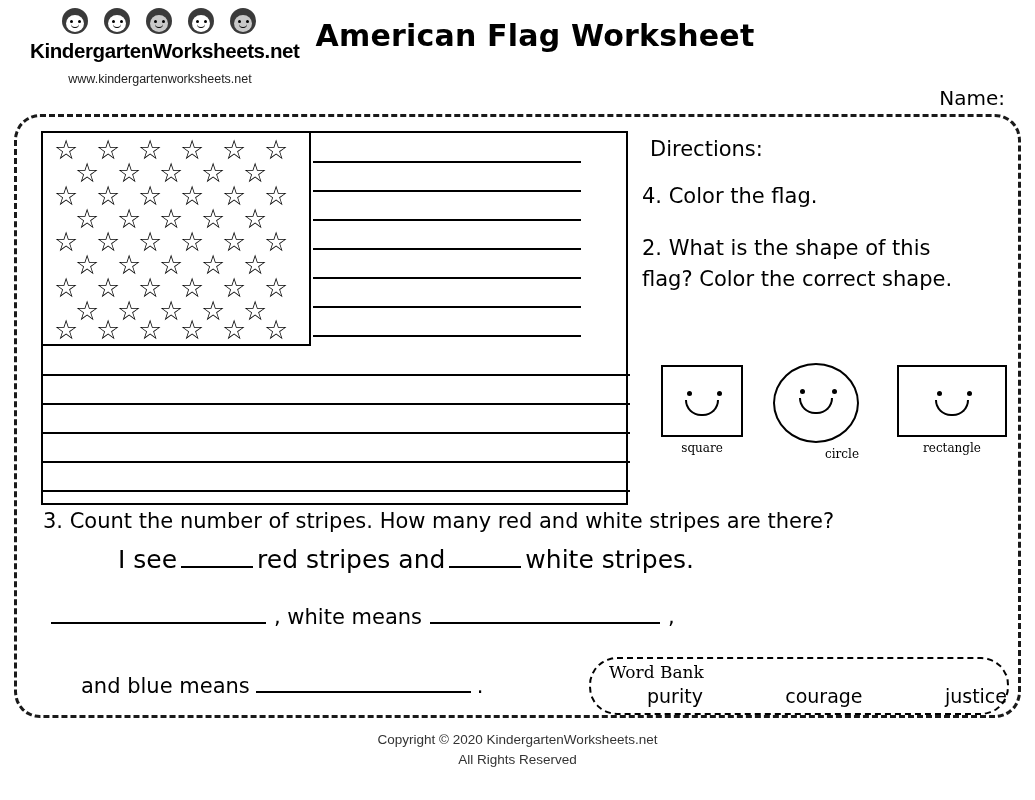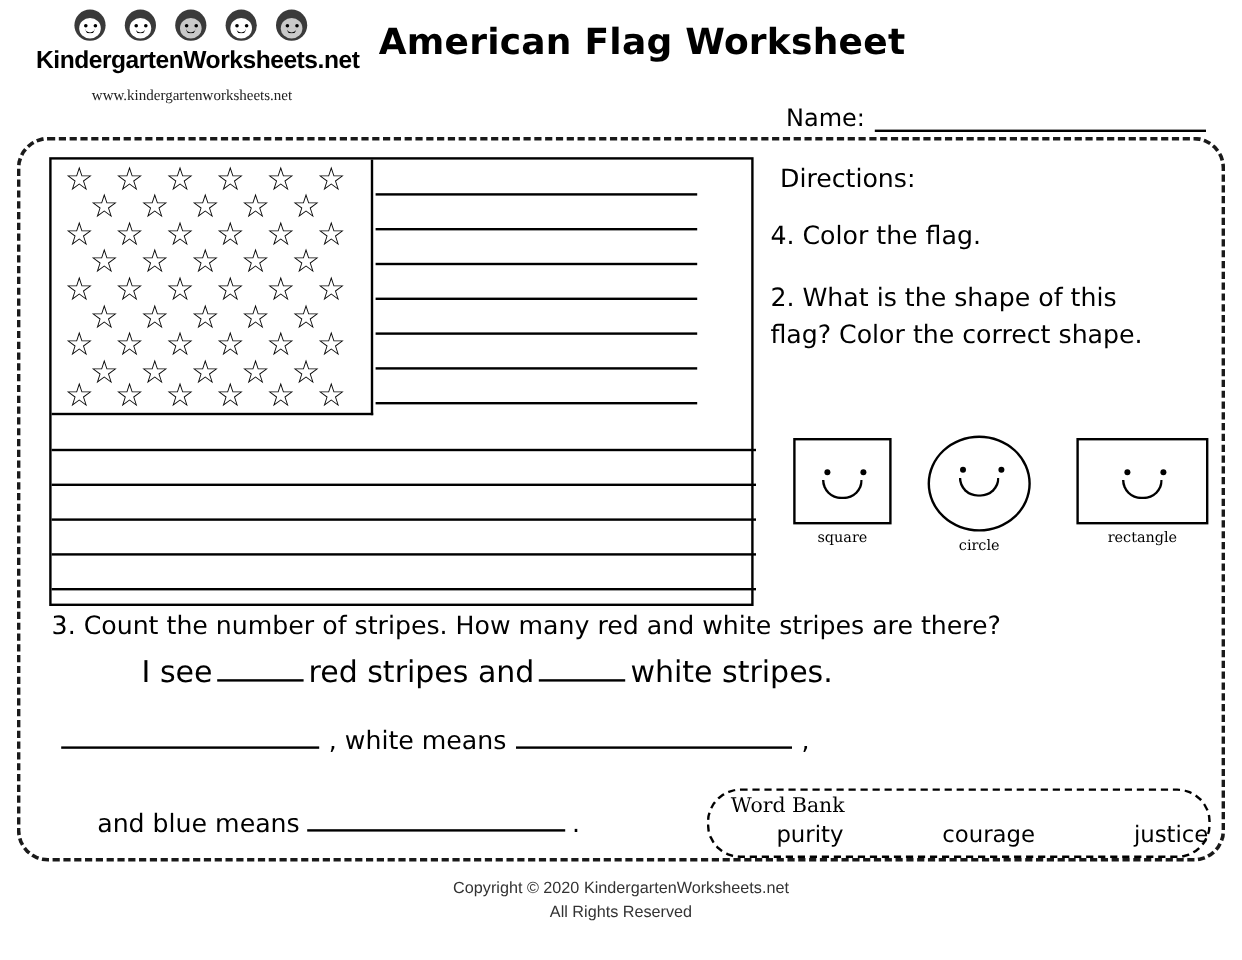--- a/index.html
+++ b/index.html
@@ -80,40 +80,41 @@
     font-weight: bold;
     font-size: 20.5px;
     letter-spacing: -0.4px;
     white-space: nowrap;
     margin-top: 1px;
   }
   #logo-url {
     margin-top: 9px;
     font-size: 12.5px;
     color: #222;
-    font-family: Liberation Serif, serif;
+    font-family: Liberation Sans, sans-serif;
   }
 
   #worksheet-title {
     position: absolute;
     left: 275px; top: 18px;
     width: 520px;
     text-align: center;
     font-family: "DejaVu Sans", sans-serif;
     font-size: 30px;
     font-weight: 600;
     letter-spacing: 0.2px;
   }
 
   #name-row {
     position: absolute;
     left: 655px; top: 86px;
     width: 350px;
     display: flex;
     align-items: flex-end;
+    flex-direction: column;
   }
   #name-label {
     font-family: "DejaVu Sans", sans-serif;
     font-size: 20px;
   }
   #name-line {
     flex: 1;
     margin-left: 8px;
     border-bottom: 2.5px solid #000;
     height: 18px;
@@ -444,21 +445,21 @@
   <div id="shapes">
     <div class="shape-cell" style="left:14px; top:0;">
       <div class="shape-face sq">
         <span class="f-eye" style="left:24px;"></span>
         <span class="f-eye" style="left:54px;"></span>
         <span class="f-smile"></span>
       </div>
       <div class="shape-label">square</div>
     </div>
 
-    <div class="shape-cell" style="left:126px; top:-2px;">
+    <div class="shape-cell" style="left:126px; top:-2px;text-align:right;">
       <div class="shape-face ci">
         <span class="f-eye" style="left:25px;"></span>
         <span class="f-eye" style="left:57px;"></span>
         <span class="f-smile"></span>
       </div>
       <div class="shape-label">circle</div>
     </div>
 
     <div class="shape-cell" style="left:250px; top:0;">
       <div class="shape-face re">

